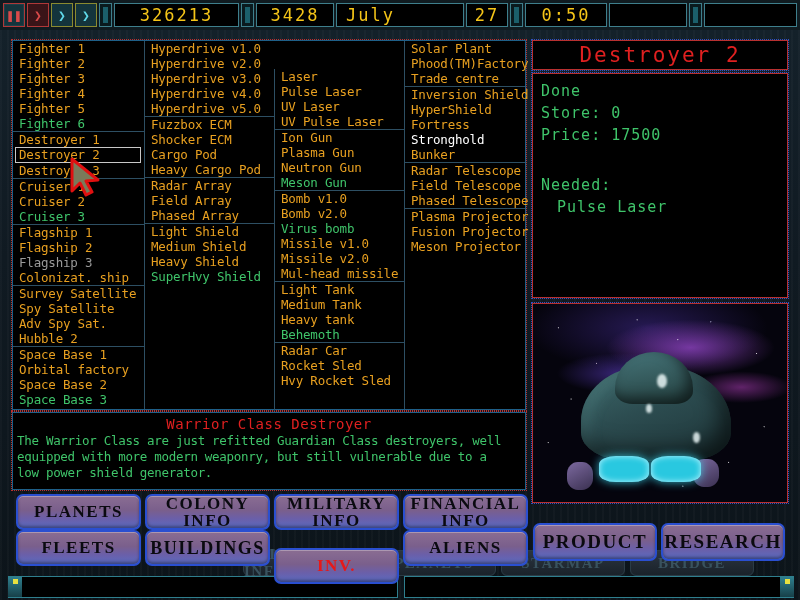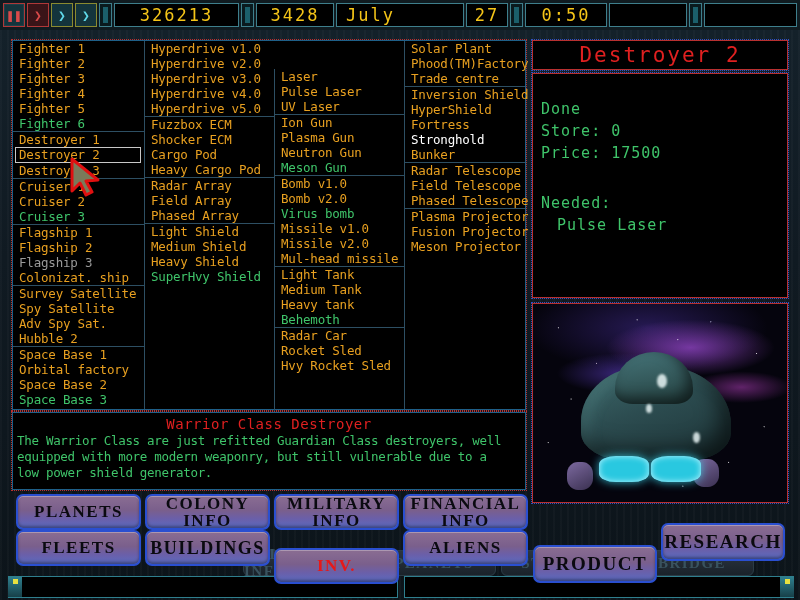--- a/index.html
+++ b/index.html
@@ -70,21 +70,21 @@
     font-family:"DejaVu Sans Mono", monospace; letter-spacing:-0.3px; }
 
   
   .rtitle { position:absolute; left:532px; top:40px; width:256px; height:30px;
     background:#000; border:1px solid #b83030; outline:1px dotted #3050c0;
     color:#e02020; font-size:21px; letter-spacing:2px;
     display:flex; align-items:center; justify-content:center;
     font-family:"DejaVu Sans Mono", monospace; }
   .rstats { position:absolute; left:532px; top:73px; width:256px; height:225px;
     background:#000; border:1px solid #b83030; outline:1px dotted #3050c0;
-    padding:24px 8px; }
+    padding:6px 8px; }
   .rstat { color:#3fc46a; font-size:15px; line-height:22px;
     letter-spacing:1px; font-family:"DejaVu Sans Mono", monospace; }
   .needed-label { margin-top:28px; }
   .needed-val { padding-left:16px; }
   .shipimg { position:absolute; left:532px; top:303px; width:256px; height:200px;
     border:1px solid #b83030; outline:1px dotted #3050c0; overflow:hidden;
     background:#05040d; }
 
   
   .neb { position:absolute; inset:0; }
@@ -235,20 +235,21 @@
         <div class="item ">Phased Array</div>
         <div class="item  sep">Light Shield</div>
         <div class="item ">Medium Shield</div>
         <div class="item ">Heavy Shield</div>
         <div class="item green">SuperHvy Shield</div>
       </div>
     <div class="col c3">
         <div class="item ">Laser</div>
         <div class="item ">Pulse Laser</div>
         <div class="item ">UV Laser</div>
+        <div class="item ">UV Pulse Laser</div>
         <div class="item  sep">Ion Gun</div>
         <div class="item ">Plasma Gun</div>
         <div class="item ">Neutron Gun</div>
         <div class="item green">Meson Gun</div>
         <div class="item  sep">Bomb v1.0</div>
         <div class="item ">Bomb v2.0</div>
         <div class="item green">Virus bomb</div>
         <div class="item ">Missile v1.0</div>
         <div class="item ">Missile v2.0</div>
         <div class="item ">Mul-head missile</div>
@@ -359,19 +360,19 @@
     </div>
     <div class="btn" style="left: 145px; top: 530px; width: 125px; height: 36px; font-size: 18px;">
       <span>BUILDINGS</span>
     </div>
     <div class="btn red" style="left: 274px; top: 548px; width: 125px; height: 36px; font-size: 17px;">
       <span>INV.</span>
     </div>
     <div class="btn" style="left: 403px; top: 530px; width: 125px; height: 36px; font-size: 17px;">
       <span>ALIENS</span>
     </div>
-    <div class="btn" style="left: 533px; top: 545px; width: 124px; height: 38px; font-size: 19px;">
+    <div class="btn" style="left: 533px; top: 523px; width: 124px; height: 38px; font-size: 19px;">
       <span>PRODUCT</span>
     </div>
     <div class="btn" style="left: 661px; top: 523px; width: 124px; height: 38px; font-size: 19px;">
       <span>RESEARCH</span>
     </div>
   </div>
 
 </body></html>

